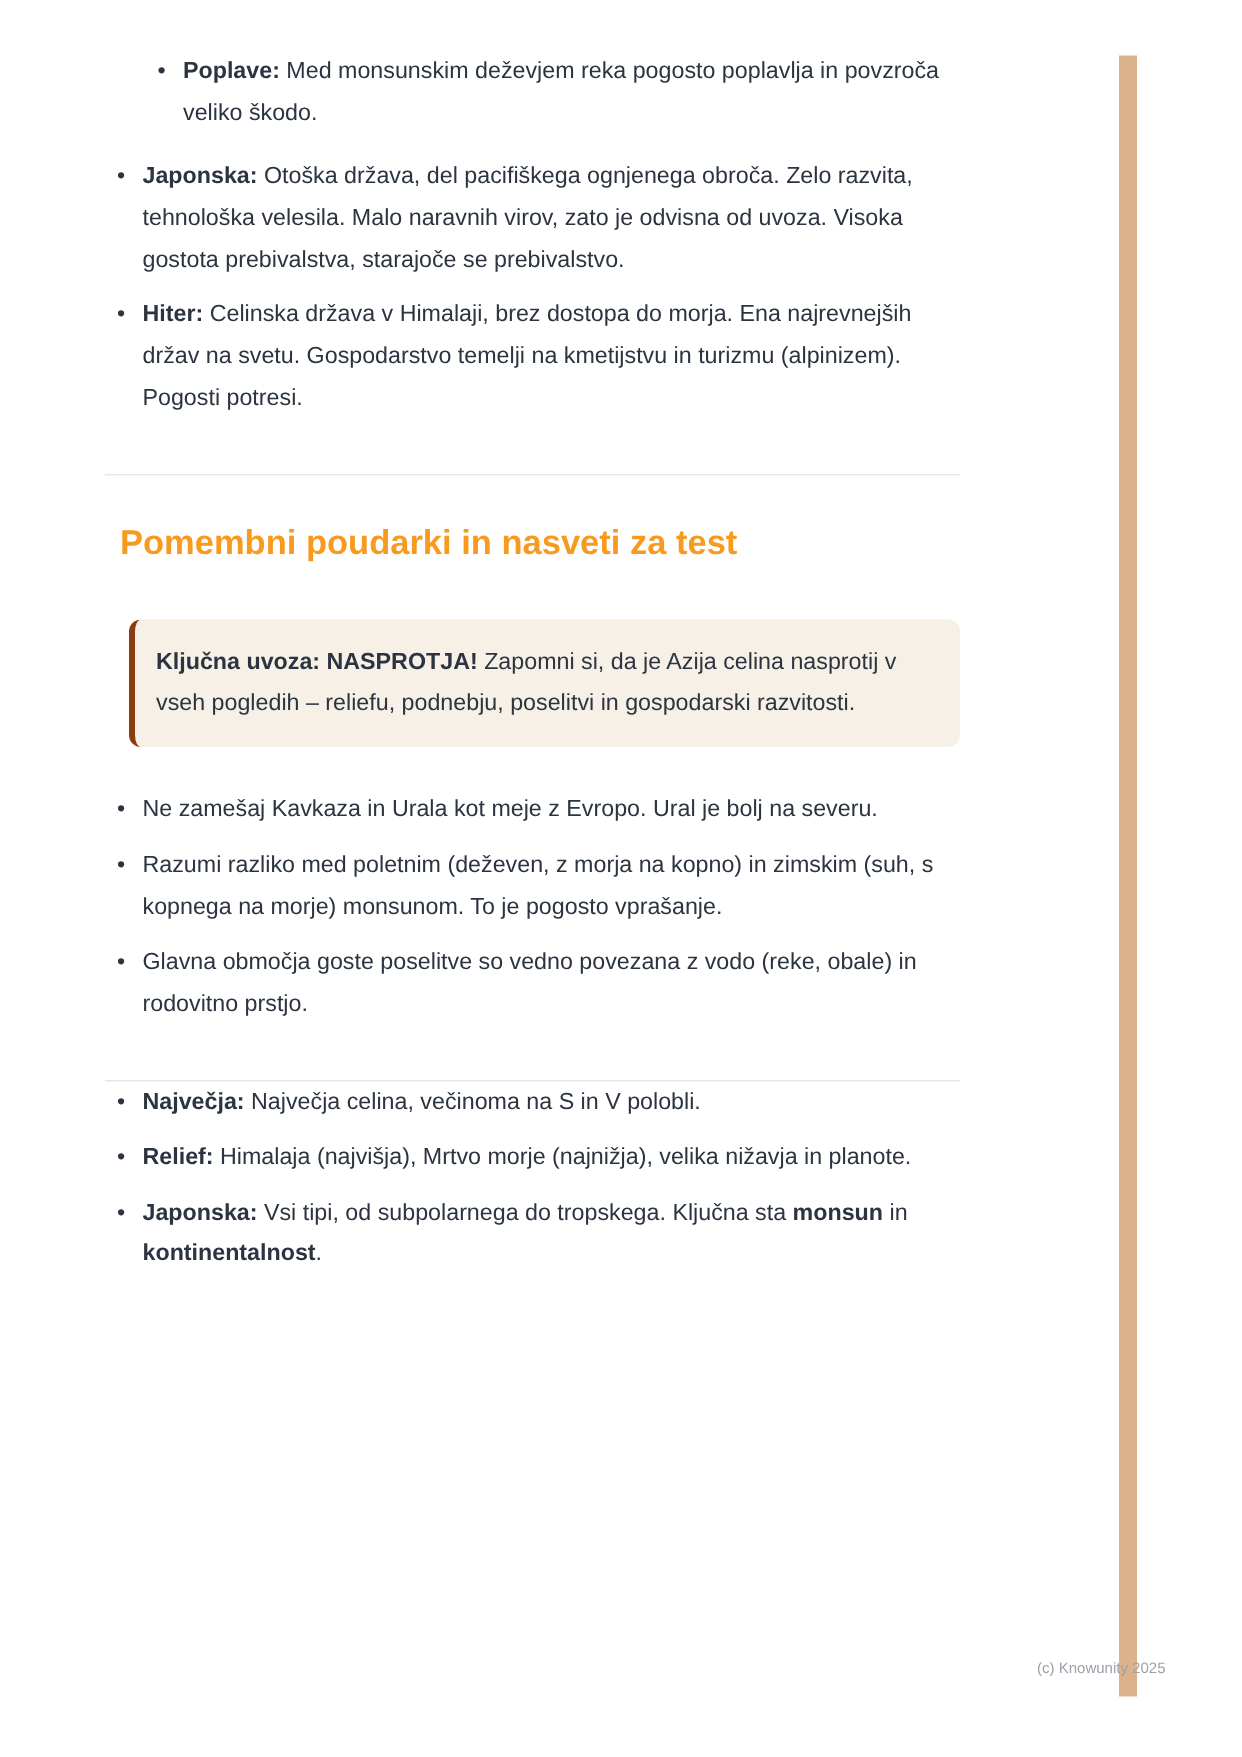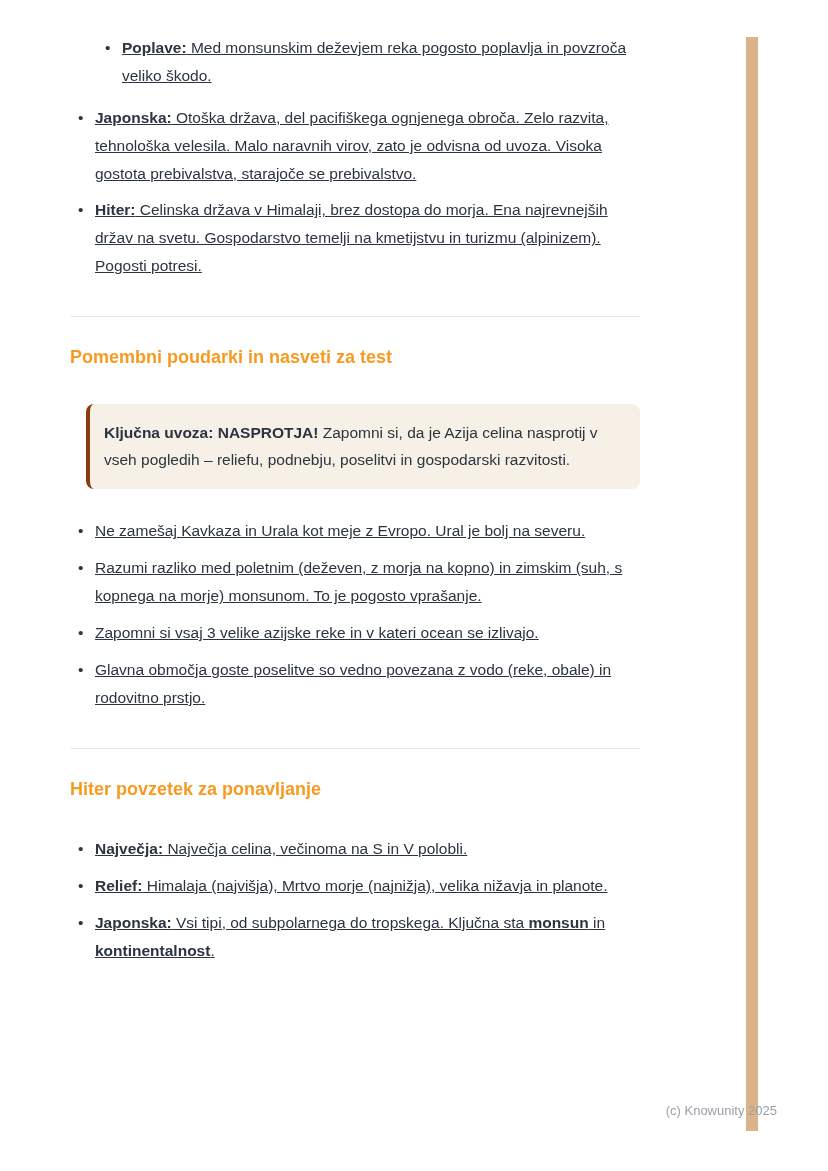--- a/index.html
+++ b/index.html
@@ -27,54 +27,53 @@
     top: 34px;
     width: 570px;
     font-size: 15.5px;
     line-height: 1.8;
   }
   ul.bullets { list-style: none; }
   ul.bullets li {
     position: relative;
     padding-left: 25px;
     margin-bottom: 9px;
-    text-decoration: underline;
   }
   ul.bullets li::before {
     content: "\2022";
     position: absolute;
     left: 8px;
     top: 0;
     color: #2b3440;
   }
   ul.nested { margin-left: 27px; margin-bottom: 14px; }
   p.lead { margin: 0 0 16px; }
   hr.divider {
     border: none;
     border-top: 1px solid #e6e8eb;
     margin: 36px 0 0;
   }
   h2.section-heading {
     color: var(--heading, #f79a1f);
-    font-size: 18px;
+    font-size: 23px;
     font-weight: bold;
-    margin: 24px 0 30px;
+    margin: 24px 10px 30px;
   }
   .callout {
     background: var(--callout-bg, #f6f0e6);
     border-left: 4px solid var(--callout-border, #8a3c10);
     border-radius: 8px;
     padding: 15px 20px 15px 14px;
     margin: 0 0 28px 16px;
   }
   .footer {
     position: absolute;
     right: 51px;
     bottom: 53px;
-    font-size: 13px;
+    font-size: 10px;
     color: #9aa1a9;
     z-index: 2;
   }
   strong { font-weight: bold; }
 </style>
 </head>
 <body>
 
 <div class="accent-bar"></div>
 
@@ -105,30 +104,26 @@
   </div>
 
   <ul class="bullets">
     <li>
       <span>Ne zamešaj Kavkaza in Urala kot meje z Evropo. Ural je bolj na severu.</span>
     </li>
     <li>
       <span>Razumi razliko med poletnim (deževen, z morja na kopno) in zimskim (suh, s kopnega na morje) monsunom. To je pogosto vprašanje.</span>
     </li>
     <li>
-      <span>Zapomni si vsaj 3 velike azijske reke in v kateri ocean se izlivajo.</span>
-    </li>
-    <li>
       <span>Glavna območja goste poselitve so vedno povezana z vodo (reke, obale) in rodovitno prstjo.</span>
     </li>
   </ul>
 
   <hr class="divider">
 
-  <h2 class="section-heading">Hiter povzetek za ponavljanje</h2>
 
   <ul class="bullets">
     <li>
       <span><strong>Največja:</strong><span> Največja celina, večinoma na S in V polobli.</span></span>
     </li>
     <li>
       <span><strong>Relief:</strong><span> Himalaja (najvišja), Mrtvo morje (najnižja), velika nižavja in planote.</span></span>
     </li>
     <li>
       <span><strong>Japonska:</strong><span> Vsi tipi, od subpolarnega do tropskega. Ključna sta </span><strong>monsun</strong><span> in </span><strong>kontinentalnost</strong><span>.</span></span>

